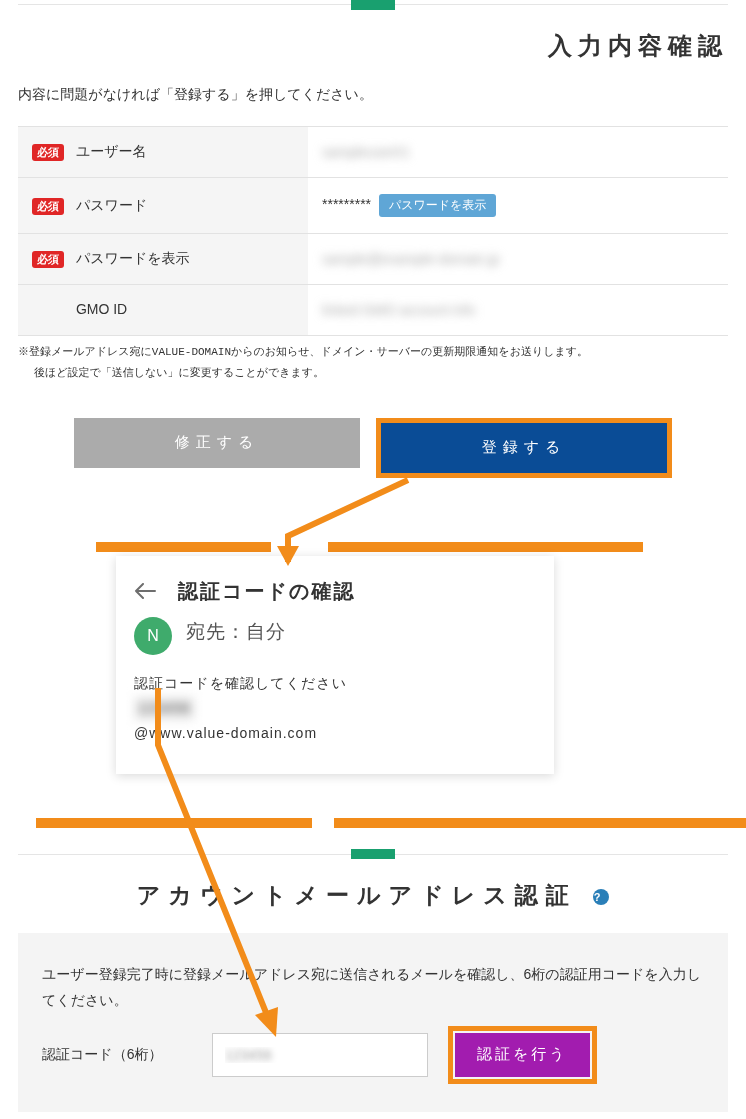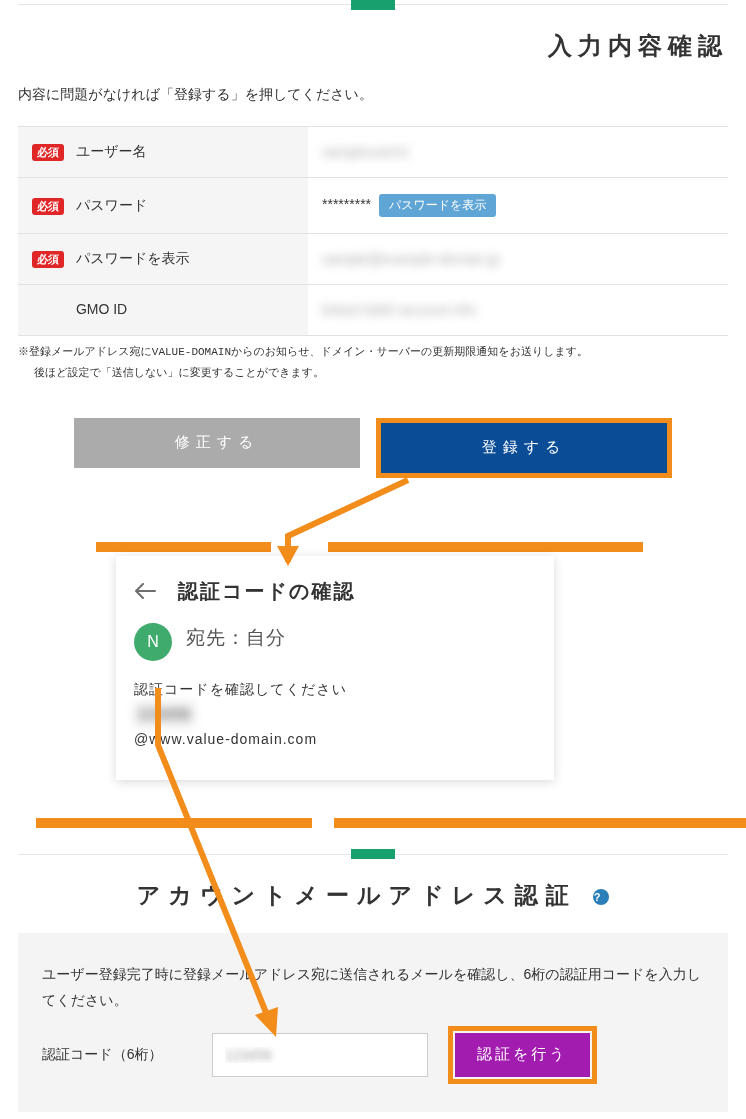--- a/index.html
+++ b/index.html
@@ -58,21 +58,21 @@
     position: absolute; height: 10px; background: #f28c1a;
   }
   .dash-top-left { top: 40px; left: 78px; width: 175px; }
   .dash-top-right { top: 40px; left: 310px; width: 315px; }
   .dash-bottom-left { top: 316px; left: 18px; width: 276px; }
   .dash-bottom-right { top: 316px; left: 316px; width: 412px; }
   .email-card {
     position: absolute; top: 54px; left: 98px; width: 438px; background: #fff;
     box-shadow: 0 2px 10px rgba(0,0,0,0.15); padding: 22px 18px 28px 18px; z-index: 3;
   }
-  .email-header { display: flex; align-items: center; gap: 22px; margin-bottom: 18px; }
+  .email-header { display: flex; align-items: center; gap: 22px; margin-bottom: 12px; }
   .back-arrow { width: 22px; height: 22px; display: flex; align-items: center; justify-content: center; color: #6e6e6e; }
   .email-title { font-size: 20px; font-weight: 700; letter-spacing: 2px; }
   .sender-row { display: flex; align-items: flex-start; gap: 14px; margin-bottom: 16px; }
   .avatar {
     width: 38px; height: 38px; border-radius: 50%; background: #3fab6c; color: #fff;
     display: flex; align-items: center; justify-content: center; font-size: 16px; font-weight: 500;
   }
   .sender-info { font-size: 14px; letter-spacing: 1px; line-height: 1.6; }
   .sender-to { color: #555; font-size: 19px; }
   .email-body { font-size: 14px; letter-spacing: 1px; line-height: 1.8; }

